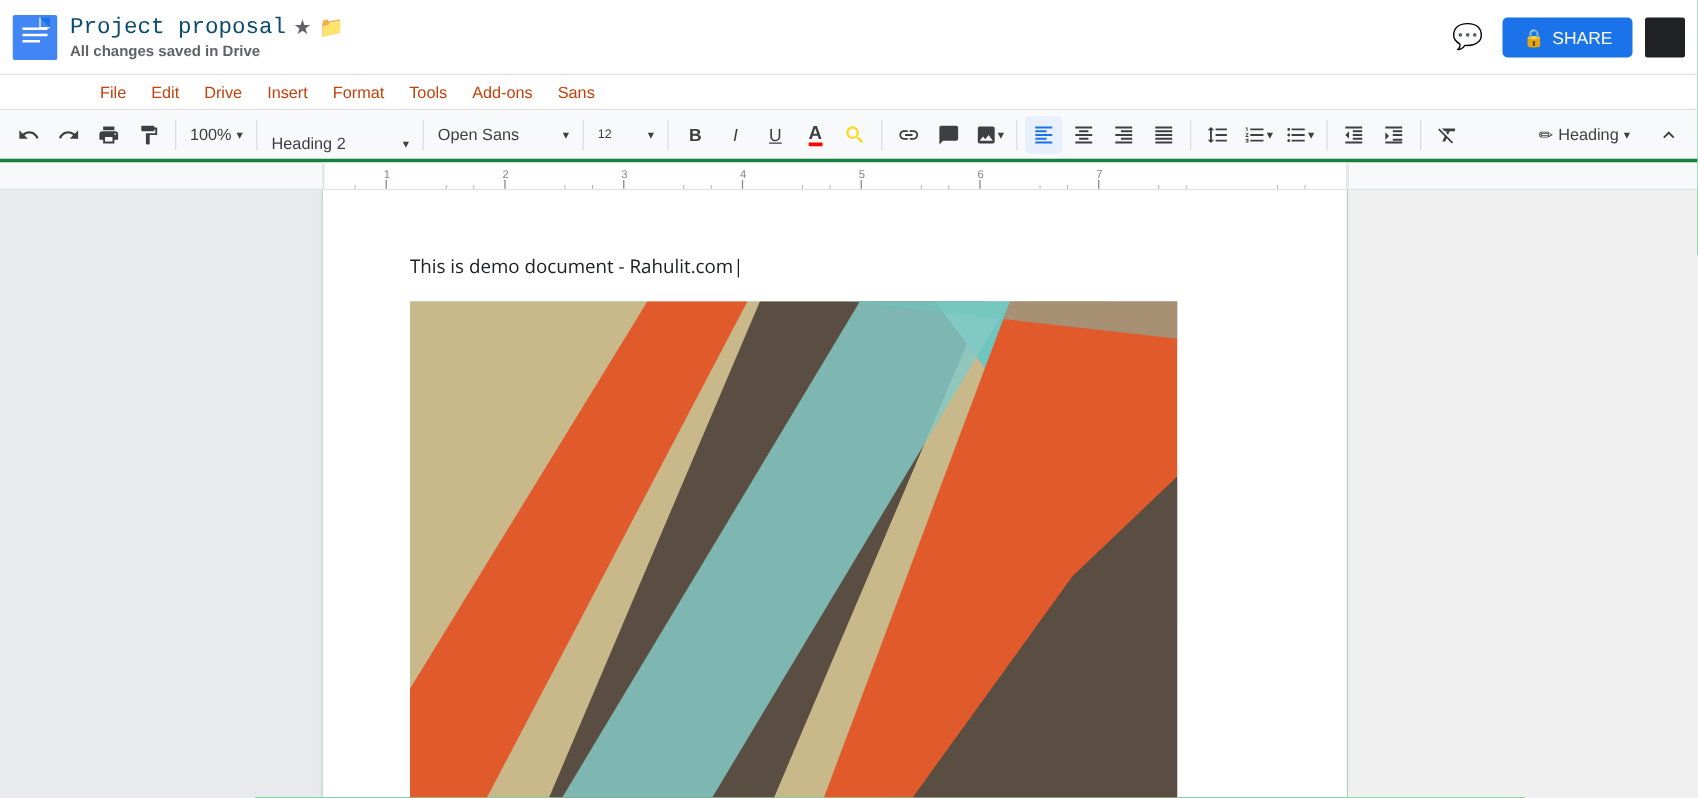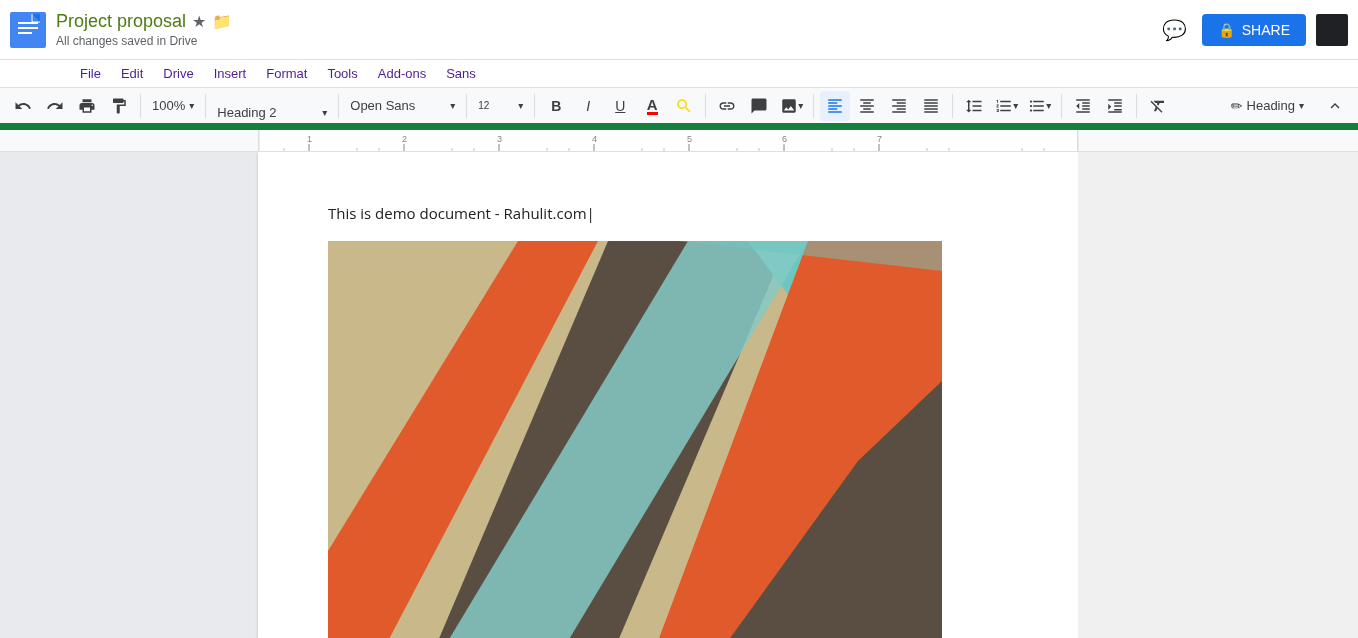--- a/index.html
+++ b/index.html
@@ -25,22 +25,23 @@
       flex-direction: column;
       flex: 1;
     }
     #doc-title-row {
       display: flex;
       align-items: center;
       gap: 6px;
     }
     #doc-title {
       font-size: 18px;
-      color: #4d7c0f;
+      color: #0c4a6e;
       font-weight: 400;
+      font-family: Liberation Mono, monospace;
     }
     #save-status {
       font-size: 12px;
       color: #5f6368;
       margin-top: 2px;
     }
     #header-right {
       display: flex;
       align-items: center;
       gap: 10px;
@@ -83,33 +84,33 @@
       display: flex;
       align-items: center;
       background: #fff;
       height: 28px;
       padding: 0 70px;
       border-bottom: 1px solid #e0e0e0;
     }
     .menu-item {
       padding: 4px 10px;
       font-size: 13px;
-      color: #4c1d95;
+      color: #c2410c;
       cursor: pointer;
       border-radius: 4px;
     }
 
     
     #toolbar {
       display: flex;
       align-items: center;
       background: #f8f9fa;
       height: 42px;
       padding: 0 8px;
-      border-bottom: 7px solid #15803d;
+      border-bottom: 3px solid #15803d;
       gap: 2px;
       flex-wrap: nowrap;
       overflow: hidden;
     }
     .toolbar-btn {
       height: 30px;
       min-width: 30px;
       border: none;
       background: transparent;
       cursor: pointer;
@@ -265,21 +266,21 @@
       <path d="M22 2 L22 10 L30 10" fill="none" stroke="white" stroke-width="1"></path>
     </svg>
   </div>
 
   <div id="title-area">
     <div id="doc-title-row">
       <span id="doc-title">Project proposal</span>
       <span style="color:#5f6368; font-size:16px; cursor:pointer;">★</span>
       <span style="color:#5f6368; font-size:16px; cursor:pointer;">📁</span>
     </div>
-    <div id="save-status" style="font-size:12px; color:#5f6368; margin-top:2px;">All changes saved in Drive</div>
+    <div id="save-status" style="font-size:12px; color:#5f6368; margin-top:2px;font-weight:bold;">All changes saved in Drive</div>
   </div>
 
   <div id="header-right">
     <button id="chat-icon-btn" style="width:36px;height:36px;border:none;background:transparent;cursor:pointer;font-size:20px;">💬</button>
     <button id="share-btn" style="background:#1a73e8;color:white;border:none;border-radius:4px;padding:8px 16px;font-size:14px;font-weight:500;cursor:pointer;display:flex;align-items:center;gap:6px;">
       <span>🔒</span>
       <span>SHARE</span>
     </button>
     <div id="account-icon" style="width:32px;height:32px;background:#202124;border-radius:2px;cursor:pointer;"></div>
   </div>

